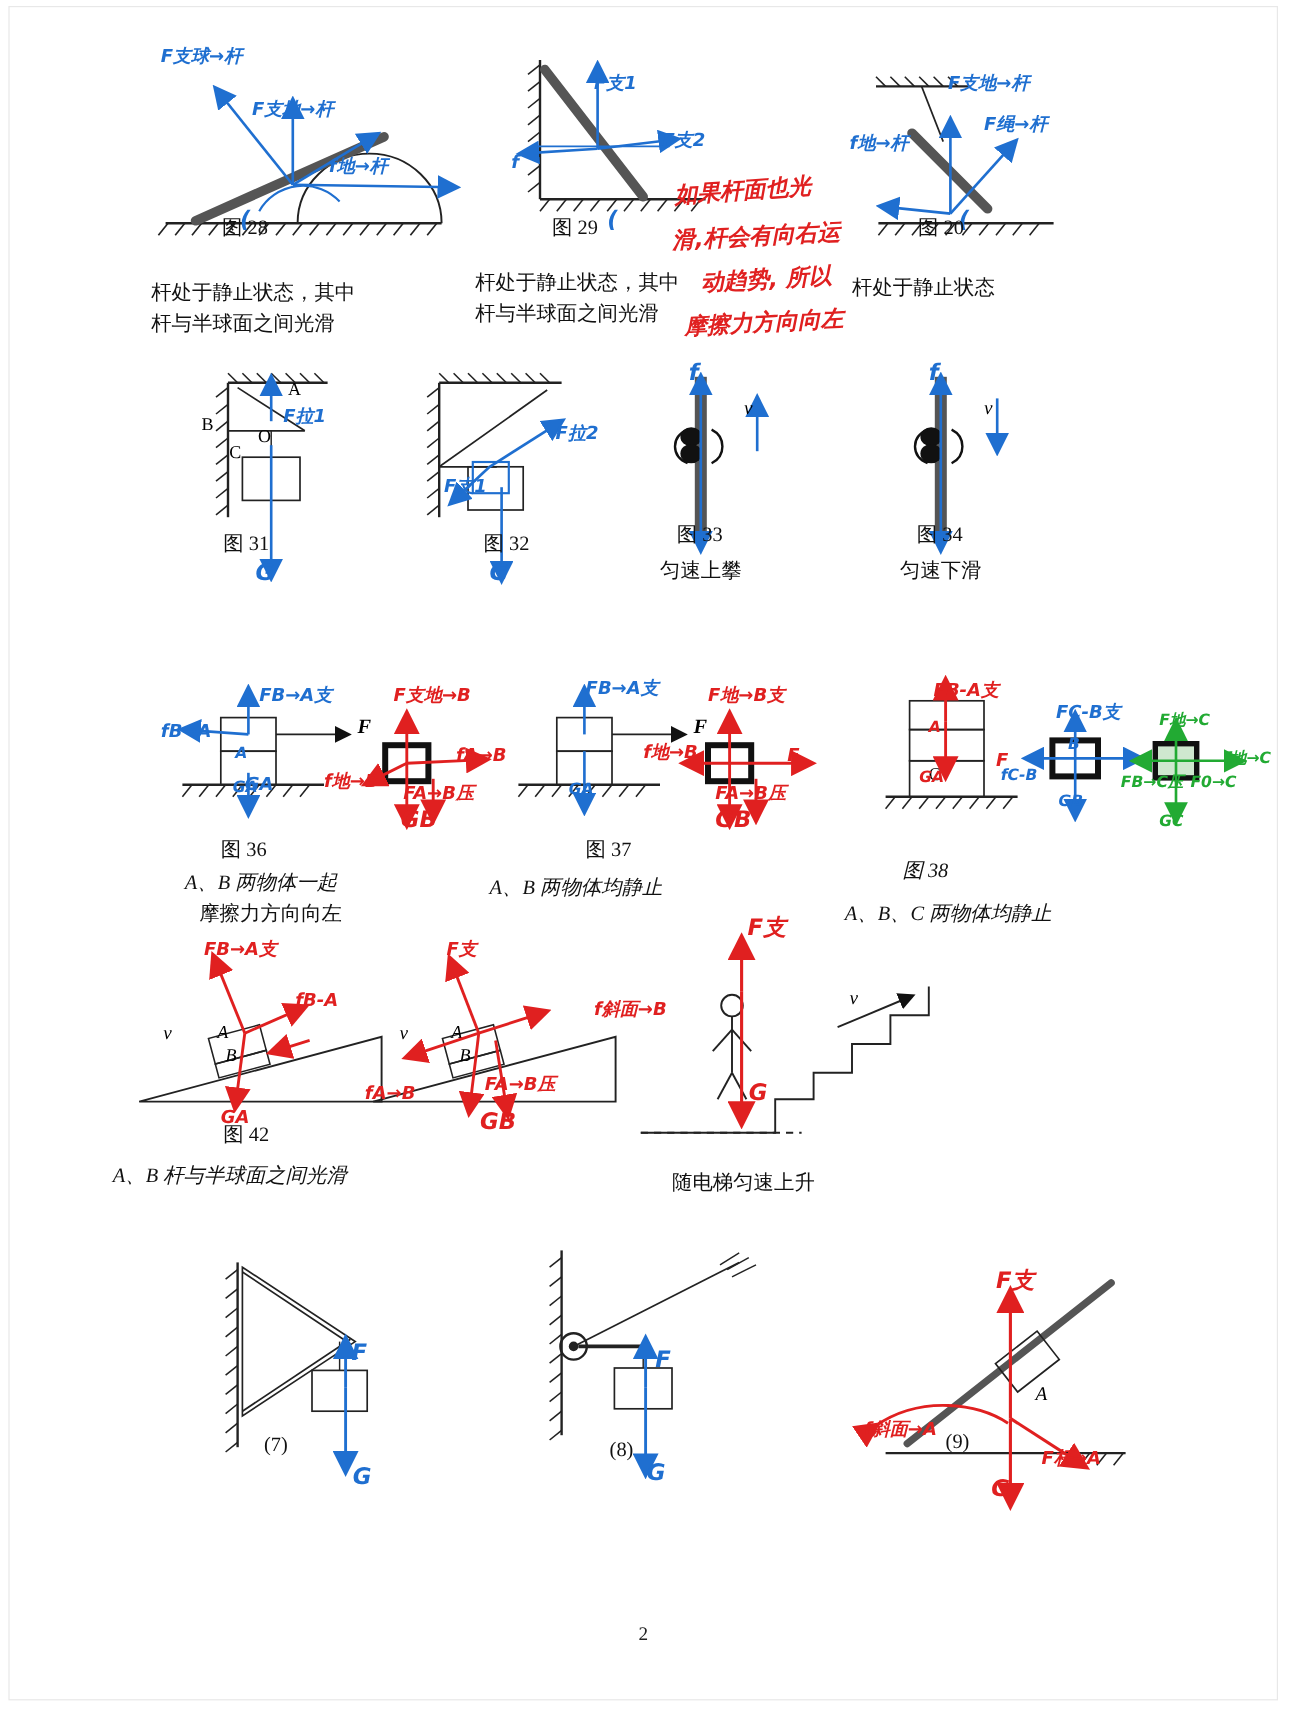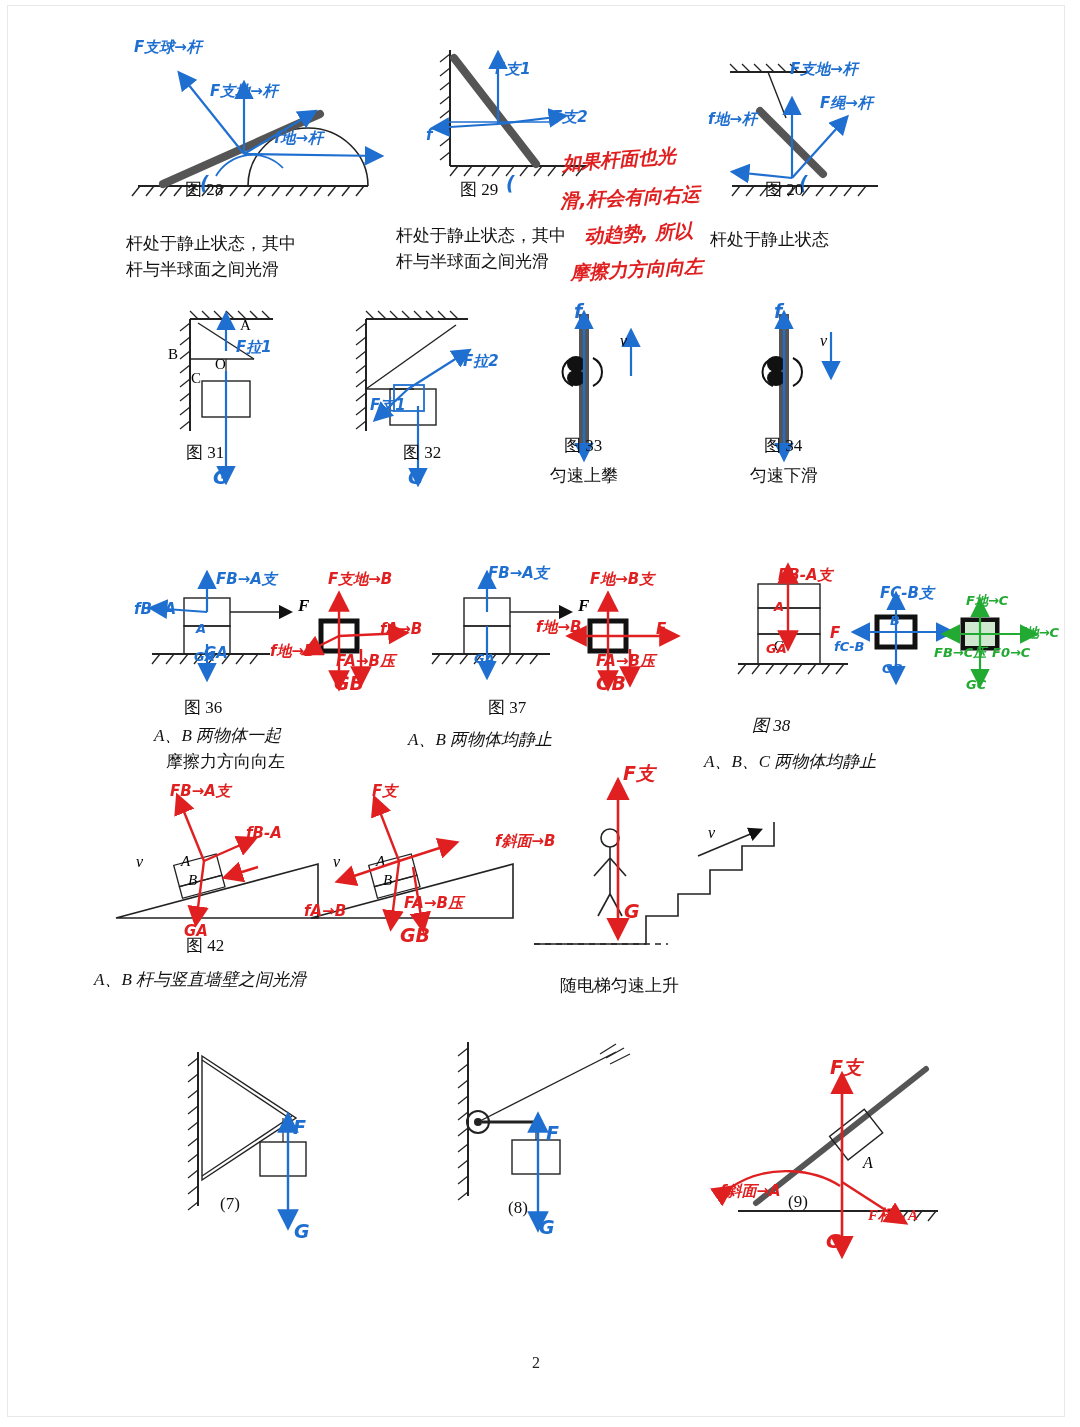--- a/index.html
+++ b/index.html
@@ -524,21 +524,21 @@
         <line x1="96" y1="80" x2="146" y2="58"></line>
         <line x1="96" y1="80" x2="88" y2="142"></line>
         <line x1="150" y1="86" x2="118" y2="96"></line>
       </g>
     </svg>
   </div>
   <div class="abs hand hw red" style="left:162px;top:778px;">FB→A支</div>
   <div class="abs hand hw red" style="left:238px;top:820px;">fB-A</div>
   <div class="abs hand hw red" style="left:176px;top:918px;">GA</div>
   <div class="abs cap" style="left:178px;top:928px;">图 42</div>
-  <div class="abs cap ital" style="left:86px;top:962px;">A、B 杆与竖直墙壁之间光滑</div>
+  <div class="abs cap ital" style="left:86px;top:962px;">A、B 杆与半球面之间光滑</div>
 
   <div class="abs" style="left:295px;top:800px;width:240px;height:130px;">
     <svg width="240" height="130" viewBox="0 0 240 130">
       <path d="M8 112 L210 112 L210 58 Z" fill="none" stroke="#222" stroke-width="1.6"></path>
       <g transform="rotate(-15 96 72)">
         <rect x="70" y="52" width="44" height="22" fill="none" stroke="#222" stroke-width="1.3"></rect>
         <rect x="70" y="74" width="44" height="12" fill="none" stroke="#222" stroke-width="1.3"></rect>
       </g>
     </svg>
   </div>
@@ -687,20 +687,20 @@
       <g stroke="#e02020" stroke-width="2.6" fill="none" marker-end="url(#ahR)">
         <line x1="134" y1="136" x2="134" y2="30"></line>
         <line x1="134" y1="136" x2="134" y2="208"></line>
         <line x1="134" y1="136" x2="196" y2="176"></line>
       </g>
       <path d="M22 142 C60 116 108 124 132 140" stroke="#e02020" stroke-width="2.4" fill="none" marker-start="url(#ahR)"></path>
     </svg>
   </div>
   <div class="abs hand hw-l red" style="left:822px;top:1052px;">F支</div>
   <div class="abs hand hw red" style="left:712px;top:1178px;">f斜面→A</div>
-  <div class="abs hand hw red" style="left:860px;top:1202px;font-family:Liberation Serif, serif;">F杆→A</div>
+  <div class="abs hand hw red" style="left:860px;top:1202px;">F杆→A</div>
   <div class="abs hand hw-l red" style="left:818px;top:1226px;">G</div>
   <div class="abs cap" style="left:780px;top:1186px;">(9)</div>
 
   <div class="pagenum" style="top:1348px;">2</div>
 
  </div>
 </div>
 
 </body></html>

